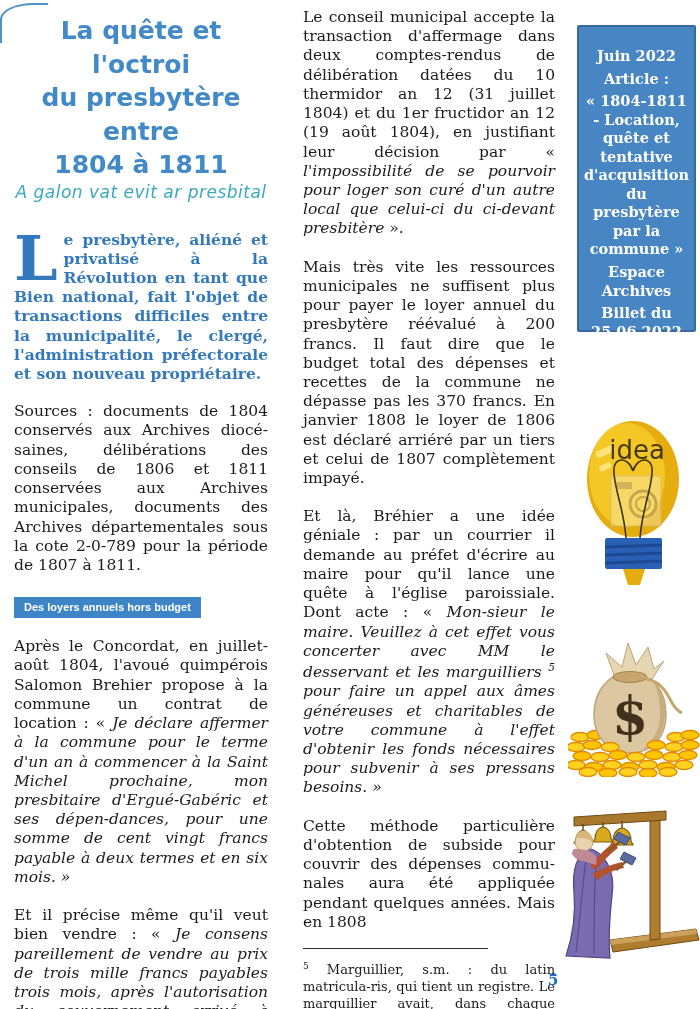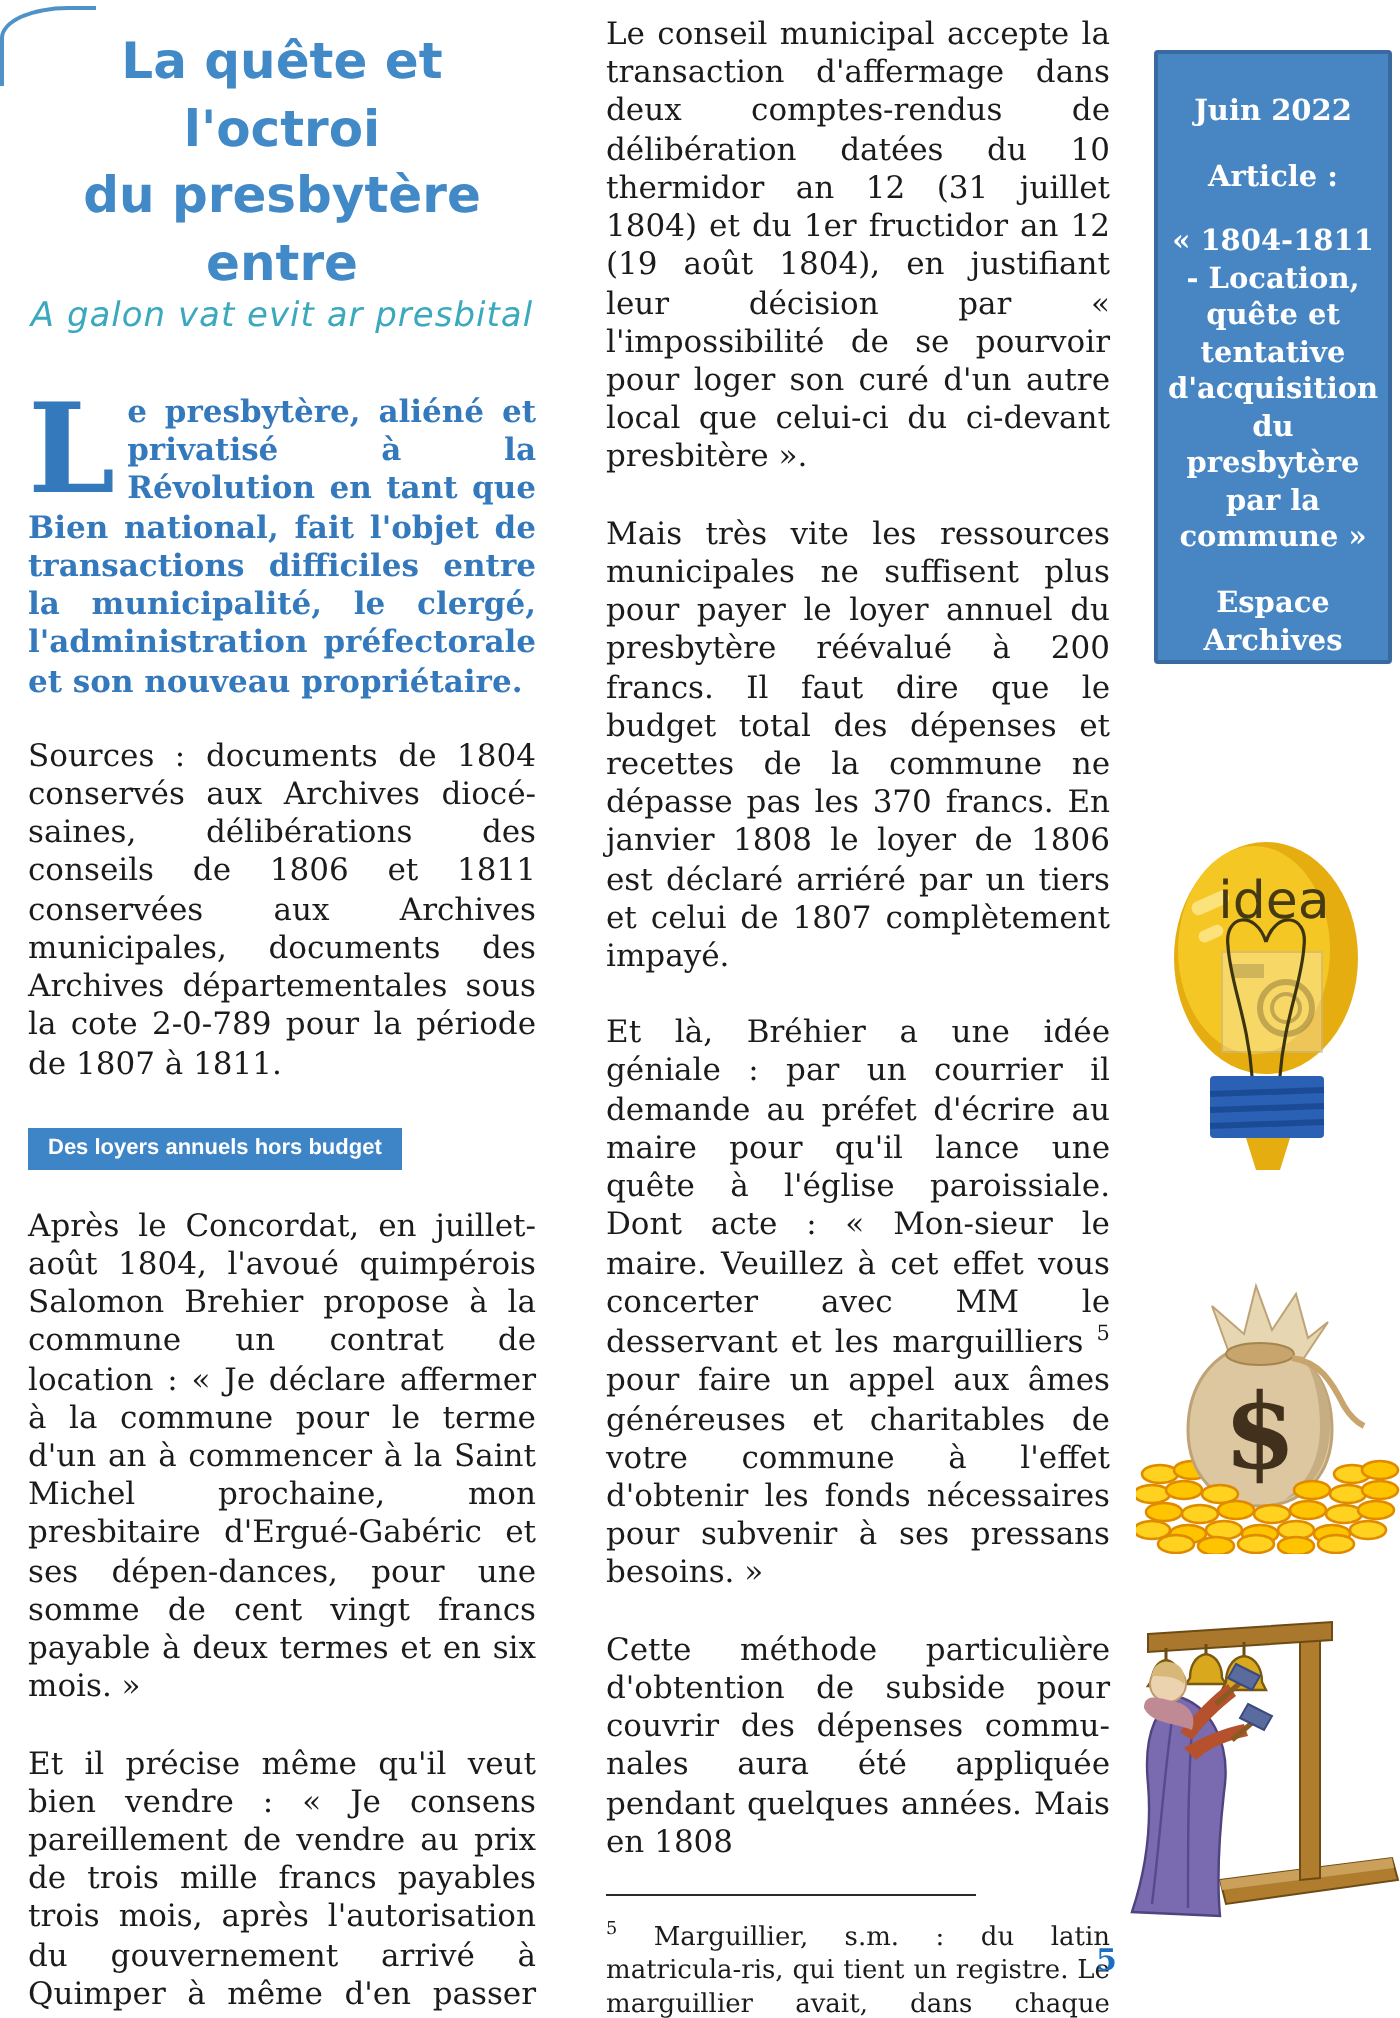--- a/index.html
+++ b/index.html
@@ -19,35 +19,35 @@
   .subtitle{color:#3aa9bd;font-size:17px;font-style:italic;
     font-family:"DejaVu Sans",sans-serif;text-align:center;letter-spacing:.5px;}
   .lead{margin:28px 0 0 0;color:#3579bd;font-weight:bold;font-size:15.5px;
     line-height:1.24;text-align:justify;}
   .dropcap{float:left;font-size:62px;line-height:.82;font-weight:bold;
     color:#3579bd;margin:4px 6px 0 0;}
   .body-p{margin:19px 0 0 0;font-size:15.5px;line-height:1.24;text-align:justify;}
   .banner{display:inline-block;margin-top:22px;background:#3d85c6;color:#ffffff;
     font-family:"Liberation Sans",sans-serif;font-weight:bold;font-size:11px;
     padding:4px 10px 5px 10px;}
-  .it{}
+  .it{font-style:italic;}
   sup{font-size:.68em;}
 
   
   .col-mid{position:absolute;left:303px;top:8px;width:252px;}
   .col-mid .body-p:first-child{margin-top:0;}
   .fn-rule{width:185px;border:none;border-top:1.5px solid #2a2a2a;
     margin:16px 0 12px 0;}
   .footnote{font-size:13px;line-height:1.3;text-align:justify;margin:0;}
 
   
   .sidebar{position:absolute;left:577px;top:25px;width:119px;height:307px;
     box-sizing:border-box;background:#4786c3;border:2px solid #38699f;
     border-radius:2px;display:flex;flex-direction:column;align-items:center;
-    padding:20px 4px 0 4px;gap:14px;}
+    padding:20px 4px 0 4px;gap:4px;}
   .sidebar div{color:#ffffff;font-weight:bold;font-size:14.5px;line-height:1.28;
     text-align:center;}
 
   
   .img{position:absolute;}
   .img-bulb{left:585px;top:414px;}
   .img-money{left:568px;top:641px;}
   .img-bell{left:558px;top:808px;}
 
   
@@ -60,20 +60,21 @@
 <body>
 
 <div class="page">
 
   <div class="corner-arc"></div>
 
   <div class="col-left">
     <div class="title">
       <div>La quête et l'octroi</div>
       <div>du presbytère entre</div>
+      <div>1804 à 1811</div>
     </div>
     <div class="subtitle">A galon vat evit ar presbital</div>
     <p class="lead"><span class="dropcap">L</span><span>e presbytère, aliéné et privatisé à la Révolution en tant que Bien national, fait l'objet de transactions difficiles entre la municipalité, le clergé, l'administration préfectorale et son nouveau propriétaire.</span></p>
     <p class="body-p">Sources : documents de 1804 conservés aux Archives diocé-saines, délibérations des conseils de 1806 et 1811 conservées aux Archives municipales, documents des Archives départementales sous la cote 2-0-789 pour la période de 1807 à 1811.</p>
     <div class="banner">Des loyers annuels hors budget</div>
     <p class="body-p"><span>Après le Concordat, en juillet-août 1804, l'avoué quimpérois Salomon Brehier propose à la commune un contrat de location : « </span><span class="it">Je déclare affermer à la commune pour le terme d'un an à commencer à la Saint Michel prochaine, mon presbitaire d'Ergué-Gabéric et ses dépen-dances, pour une somme de cent vingt francs payable à deux termes et en six mois. »</span></p>
     <p class="body-p"><span>Et il précise même qu'il veut bien vendre : « </span><span class="it">Je consens pareillement de vendre au prix de trois mille francs payables trois mois, après l'autorisation du gouvernement arrivé à Quimper à même d'en passer acte par devant notaires. »</span></p>
   </div>
 
   <div class="col-mid">

